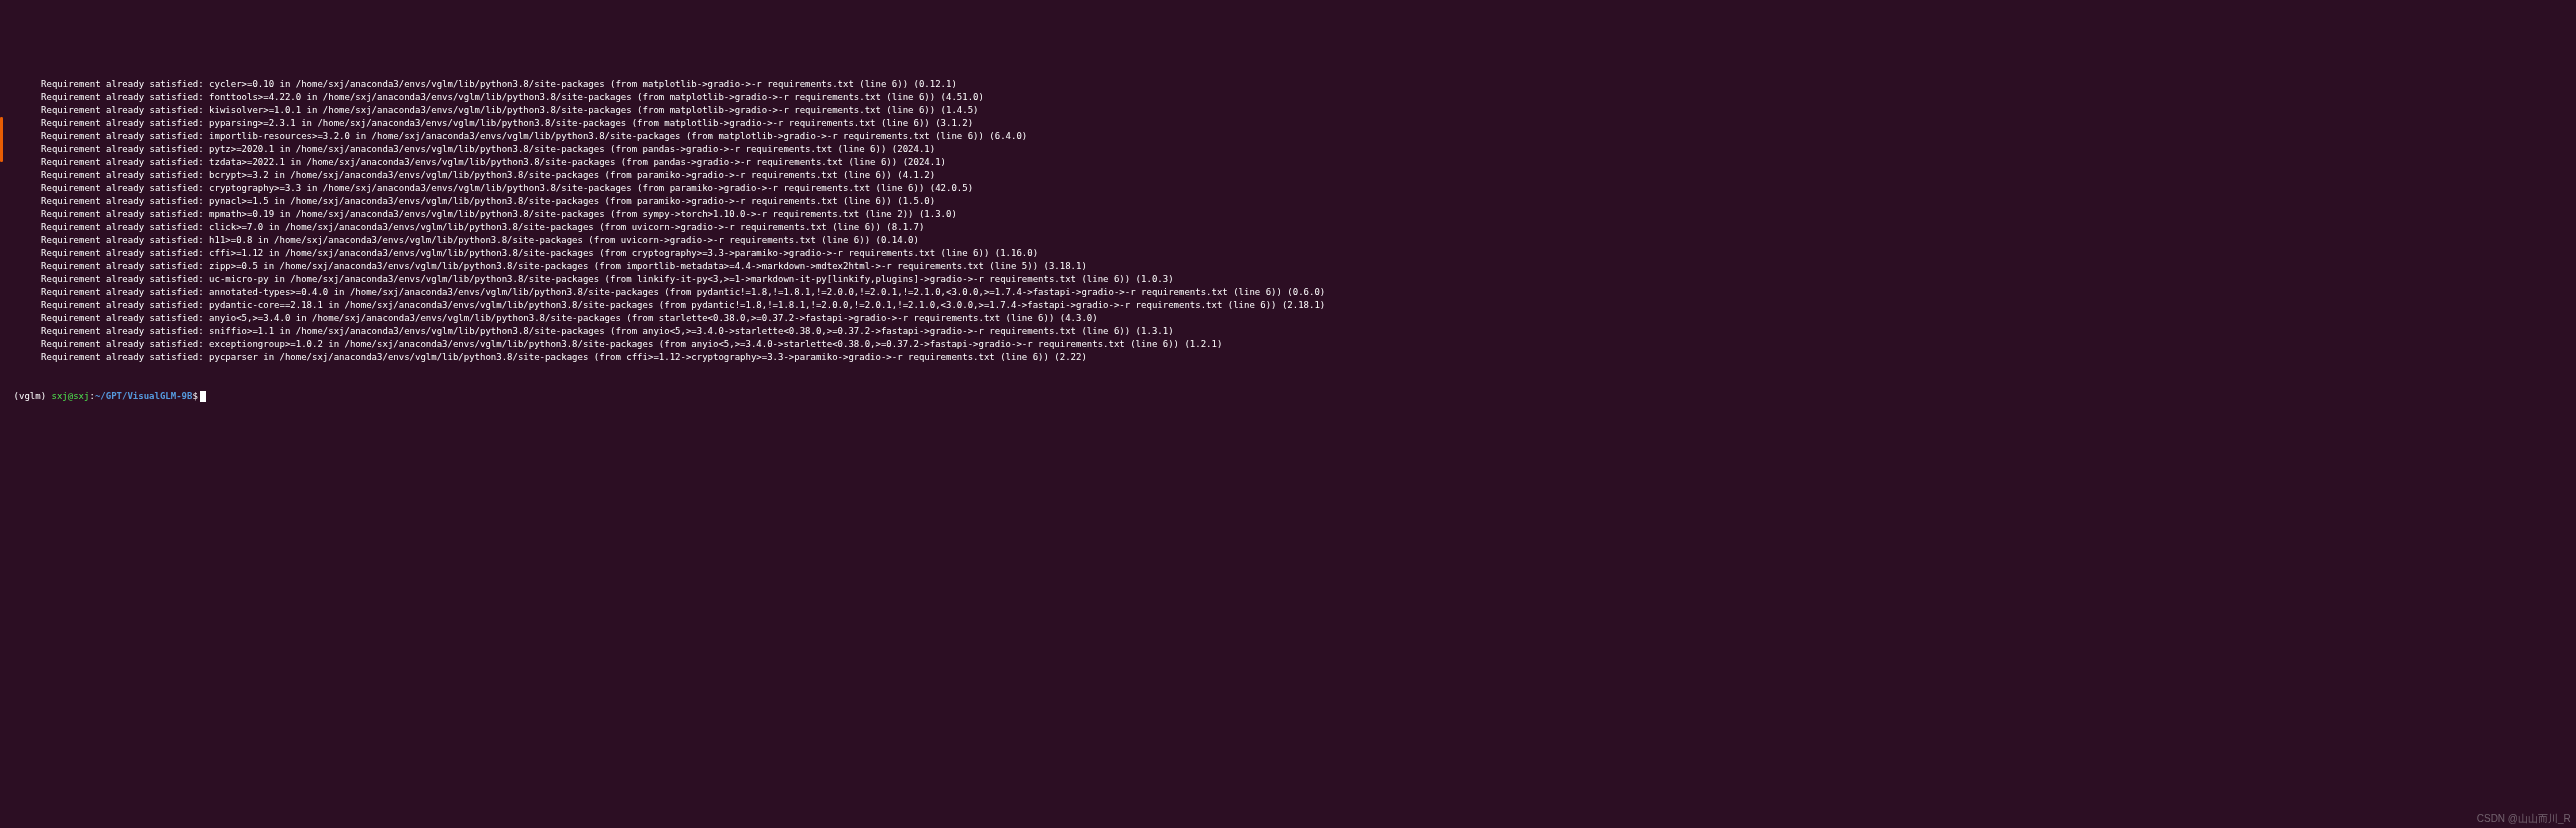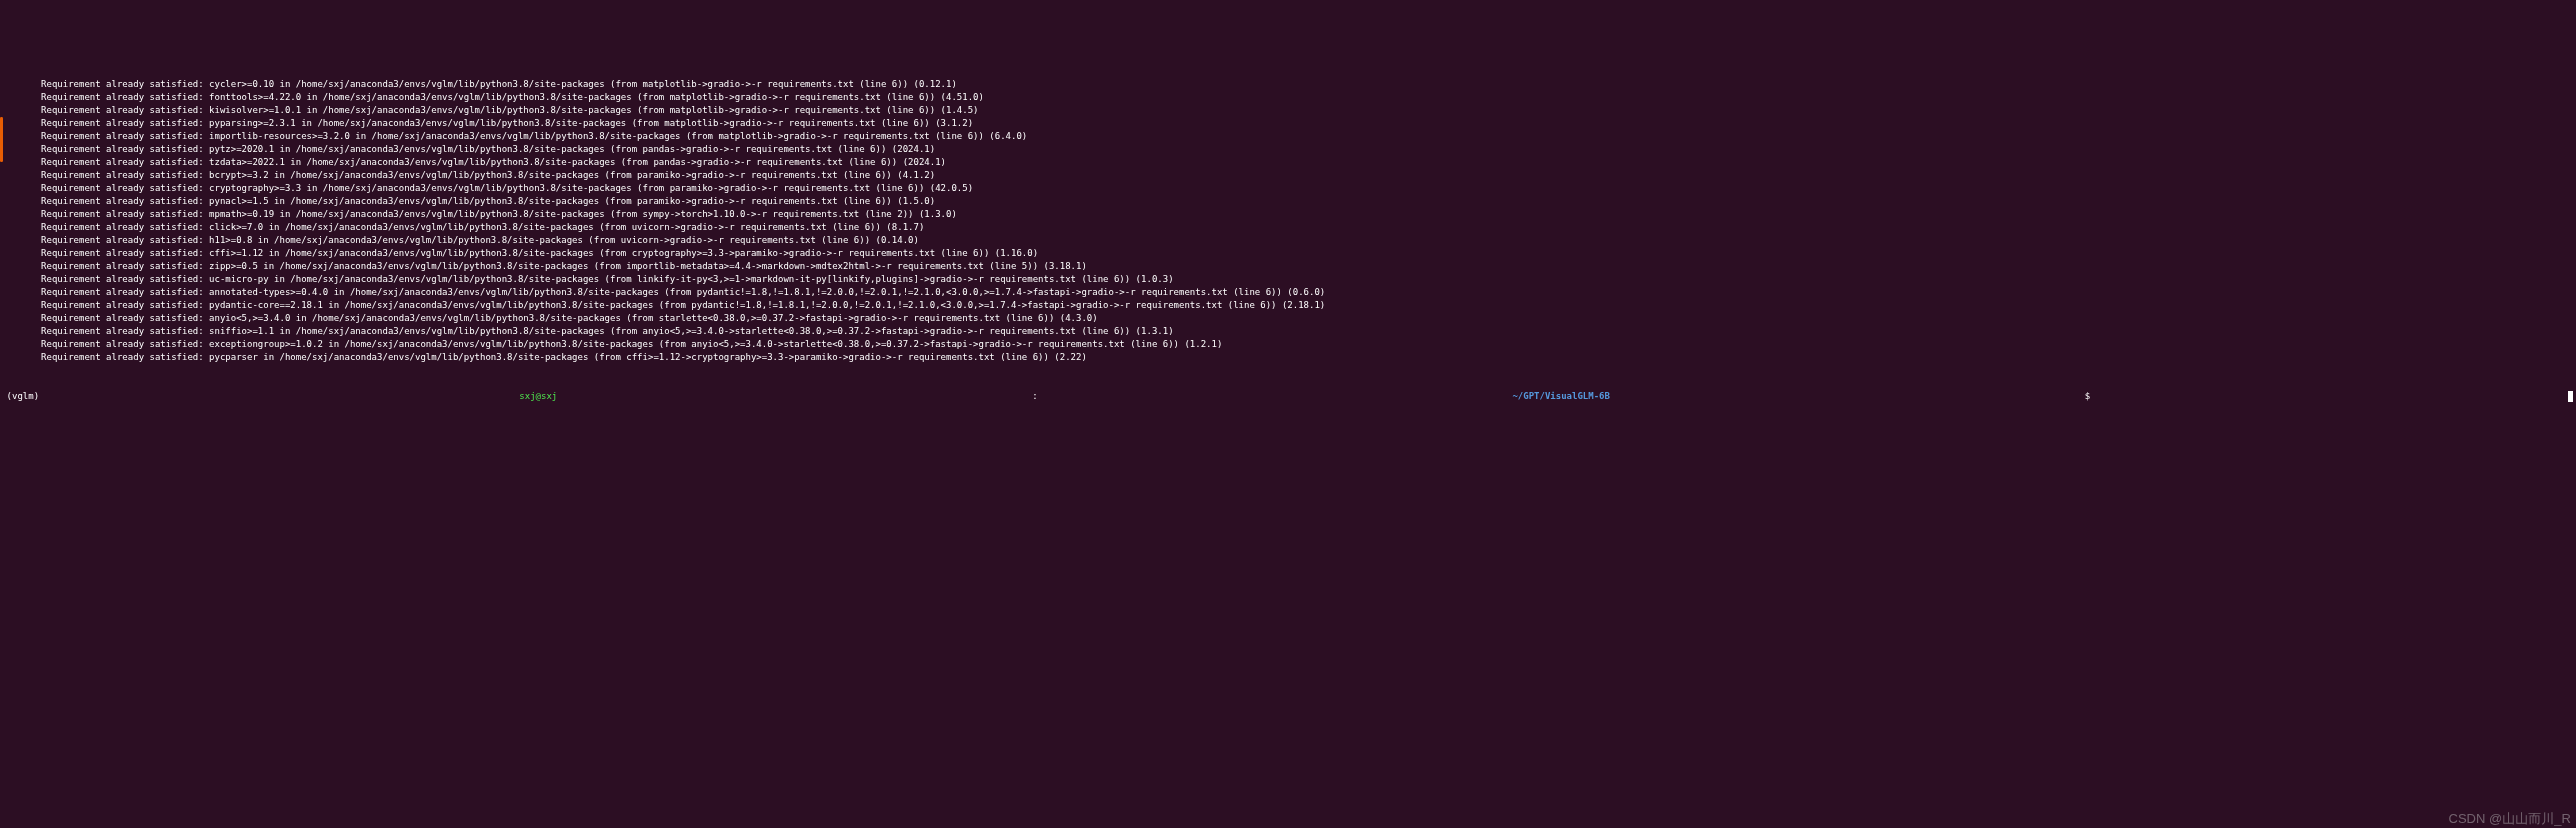--- a/index.html
+++ b/index.html
@@ -27,24 +27,23 @@
       width: 2.6px;
       height: 45px;
       background-color: #e85d04;
       border-radius: 1.3px;
     }
     .term-line {
       white-space: pre-wrap;
       margin-left: 6.5px;
     }
     .prompt-line {
-      margin-left: 4px;
+      margin-left: 11px;
       display: flex;
       align-items: center;
-      justify-content: space-between;
     }
     .prompt-env {
       color: #ffffff;
     }
     .prompt-user {
       color: #4ee44e;
       font-weight: normal;
     }
     .prompt-path {
       color: #5599dd;
@@ -60,42 +59,42 @@
       background-color: #ffffff;
       margin-left: 2.6px;
       vertical-align: middle;
     }
     .watermark {
       position: fixed;
       bottom: 2.6px;
       right: 5.2px;
       color: rgba(200, 200, 200, 0.45);
       font-family: sans-serif;
-      font-size: 13px;
+      font-size: 10px;
       pointer-events: none;
     }
     #output {
       padding-top: 0;
       margin-left: 32px;
     }
   </style>
 </head>
 <body>
 
 
 
 <div class="scrollbar-indicator"></div>
 
 <div id="output"><div class="term-line">Requirement already satisfied: cycler&gt;=0.10 in /home/sxj/anaconda3/envs/vglm/lib/python3.8/site-packages (from matplotlib-&gt;gradio-&gt;-r requirements.txt (line 6)) (0.12.1)</div><div class="term-line">Requirement already satisfied: fonttools&gt;=4.22.0 in /home/sxj/anaconda3/envs/vglm/lib/python3.8/site-packages (from matplotlib-&gt;gradio-&gt;-r requirements.txt (line 6)) (4.51.0)</div><div class="term-line">Requirement already satisfied: kiwisolver&gt;=1.0.1 in /home/sxj/anaconda3/envs/vglm/lib/python3.8/site-packages (from matplotlib-&gt;gradio-&gt;-r requirements.txt (line 6)) (1.4.5)</div><div class="term-line">Requirement already satisfied: pyparsing&gt;=2.3.1 in /home/sxj/anaconda3/envs/vglm/lib/python3.8/site-packages (from matplotlib-&gt;gradio-&gt;-r requirements.txt (line 6)) (3.1.2)</div><div class="term-line">Requirement already satisfied: importlib-resources&gt;=3.2.0 in /home/sxj/anaconda3/envs/vglm/lib/python3.8/site-packages (from matplotlib-&gt;gradio-&gt;-r requirements.txt (line 6)) (6.4.0)</div><div class="term-line">Requirement already satisfied: pytz&gt;=2020.1 in /home/sxj/anaconda3/envs/vglm/lib/python3.8/site-packages (from pandas-&gt;gradio-&gt;-r requirements.txt (line 6)) (2024.1)</div><div class="term-line">Requirement already satisfied: tzdata&gt;=2022.1 in /home/sxj/anaconda3/envs/vglm/lib/python3.8/site-packages (from pandas-&gt;gradio-&gt;-r requirements.txt (line 6)) (2024.1)</div><div class="term-line">Requirement already satisfied: bcrypt&gt;=3.2 in /home/sxj/anaconda3/envs/vglm/lib/python3.8/site-packages (from paramiko-&gt;gradio-&gt;-r requirements.txt (line 6)) (4.1.2)</div><div class="term-line">Requirement already satisfied: cryptography&gt;=3.3 in /home/sxj/anaconda3/envs/vglm/lib/python3.8/site-packages (from paramiko-&gt;gradio-&gt;-r requirements.txt (line 6)) (42.0.5)</div><div class="term-line">Requirement already satisfied: pynacl&gt;=1.5 in /home/sxj/anaconda3/envs/vglm/lib/python3.8/site-packages (from paramiko-&gt;gradio-&gt;-r requirements.txt (line 6)) (1.5.0)</div><div class="term-line">Requirement already satisfied: mpmath&gt;=0.19 in /home/sxj/anaconda3/envs/vglm/lib/python3.8/site-packages (from sympy-&gt;torch&gt;1.10.0-&gt;-r requirements.txt (line 2)) (1.3.0)</div><div class="term-line">Requirement already satisfied: click&gt;=7.0 in /home/sxj/anaconda3/envs/vglm/lib/python3.8/site-packages (from uvicorn-&gt;gradio-&gt;-r requirements.txt (line 6)) (8.1.7)</div><div class="term-line">Requirement already satisfied: h11&gt;=0.8 in /home/sxj/anaconda3/envs/vglm/lib/python3.8/site-packages (from uvicorn-&gt;gradio-&gt;-r requirements.txt (line 6)) (0.14.0)</div><div class="term-line">Requirement already satisfied: cffi&gt;=1.12 in /home/sxj/anaconda3/envs/vglm/lib/python3.8/site-packages (from cryptography&gt;=3.3-&gt;paramiko-&gt;gradio-&gt;-r requirements.txt (line 6)) (1.16.0)</div><div class="term-line">Requirement already satisfied: zipp&gt;=0.5 in /home/sxj/anaconda3/envs/vglm/lib/python3.8/site-packages (from importlib-metadata&gt;=4.4-&gt;markdown-&gt;mdtex2html-&gt;-r requirements.txt (line 5)) (3.18.1)</div><div class="term-line">Requirement already satisfied: uc-micro-py in /home/sxj/anaconda3/envs/vglm/lib/python3.8/site-packages (from linkify-it-py&lt;3,&gt;=1-&gt;markdown-it-py[linkify,plugins]-&gt;gradio-&gt;-r requirements.txt (line 6)) (1.0.3)</div><div class="term-line">Requirement already satisfied: annotated-types&gt;=0.4.0 in /home/sxj/anaconda3/envs/vglm/lib/python3.8/site-packages (from pydantic!=1.8,!=1.8.1,!=2.0.0,!=2.0.1,!=2.1.0,&lt;3.0.0,&gt;=1.7.4-&gt;fastapi-&gt;gradio-&gt;-r requirements.txt (line 6)) (0.6.0)</div><div class="term-line">Requirement already satisfied: pydantic-core==2.18.1 in /home/sxj/anaconda3/envs/vglm/lib/python3.8/site-packages (from pydantic!=1.8,!=1.8.1,!=2.0.0,!=2.0.1,!=2.1.0,&lt;3.0.0,&gt;=1.7.4-&gt;fastapi-&gt;gradio-&gt;-r requirements.txt (line 6)) (2.18.1)</div><div class="term-line">Requirement already satisfied: anyio&lt;5,&gt;=3.4.0 in /home/sxj/anaconda3/envs/vglm/lib/python3.8/site-packages (from starlette&lt;0.38.0,&gt;=0.37.2-&gt;fastapi-&gt;gradio-&gt;-r requirements.txt (line 6)) (4.3.0)</div><div class="term-line">Requirement already satisfied: sniffio&gt;=1.1 in /home/sxj/anaconda3/envs/vglm/lib/python3.8/site-packages (from anyio&lt;5,&gt;=3.4.0-&gt;starlette&lt;0.38.0,&gt;=0.37.2-&gt;fastapi-&gt;gradio-&gt;-r requirements.txt (line 6)) (1.3.1)</div><div class="term-line">Requirement already satisfied: exceptiongroup&gt;=1.0.2 in /home/sxj/anaconda3/envs/vglm/lib/python3.8/site-packages (from anyio&lt;5,&gt;=3.4.0-&gt;starlette&lt;0.38.0,&gt;=0.37.2-&gt;fastapi-&gt;gradio-&gt;-r requirements.txt (line 6)) (1.2.1)</div><div class="term-line">Requirement already satisfied: pycparser in /home/sxj/anaconda3/envs/vglm/lib/python3.8/site-packages (from cffi&gt;=1.12-&gt;cryptography&gt;=3.3-&gt;paramiko-&gt;gradio-&gt;-r requirements.txt (line 6)) (2.22)</div></div>
 
 <div class="prompt-line">
   <span class="prompt-env">(vglm) </span>
   <span class="prompt-user">sxj@sxj</span>
   <span class="prompt-dollar">:</span>
-  <span class="prompt-path">~/GPT/VisualGLM-6B</span>
+  <span class="prompt-path">~/GPT/VisualGLM-9B</span>
   <span class="prompt-dollar">$</span>
   <span class="cursor"></span>
 </div>
 
 <div class="watermark">CSDN @山山而川_R</div>
 
 
 
 
 

